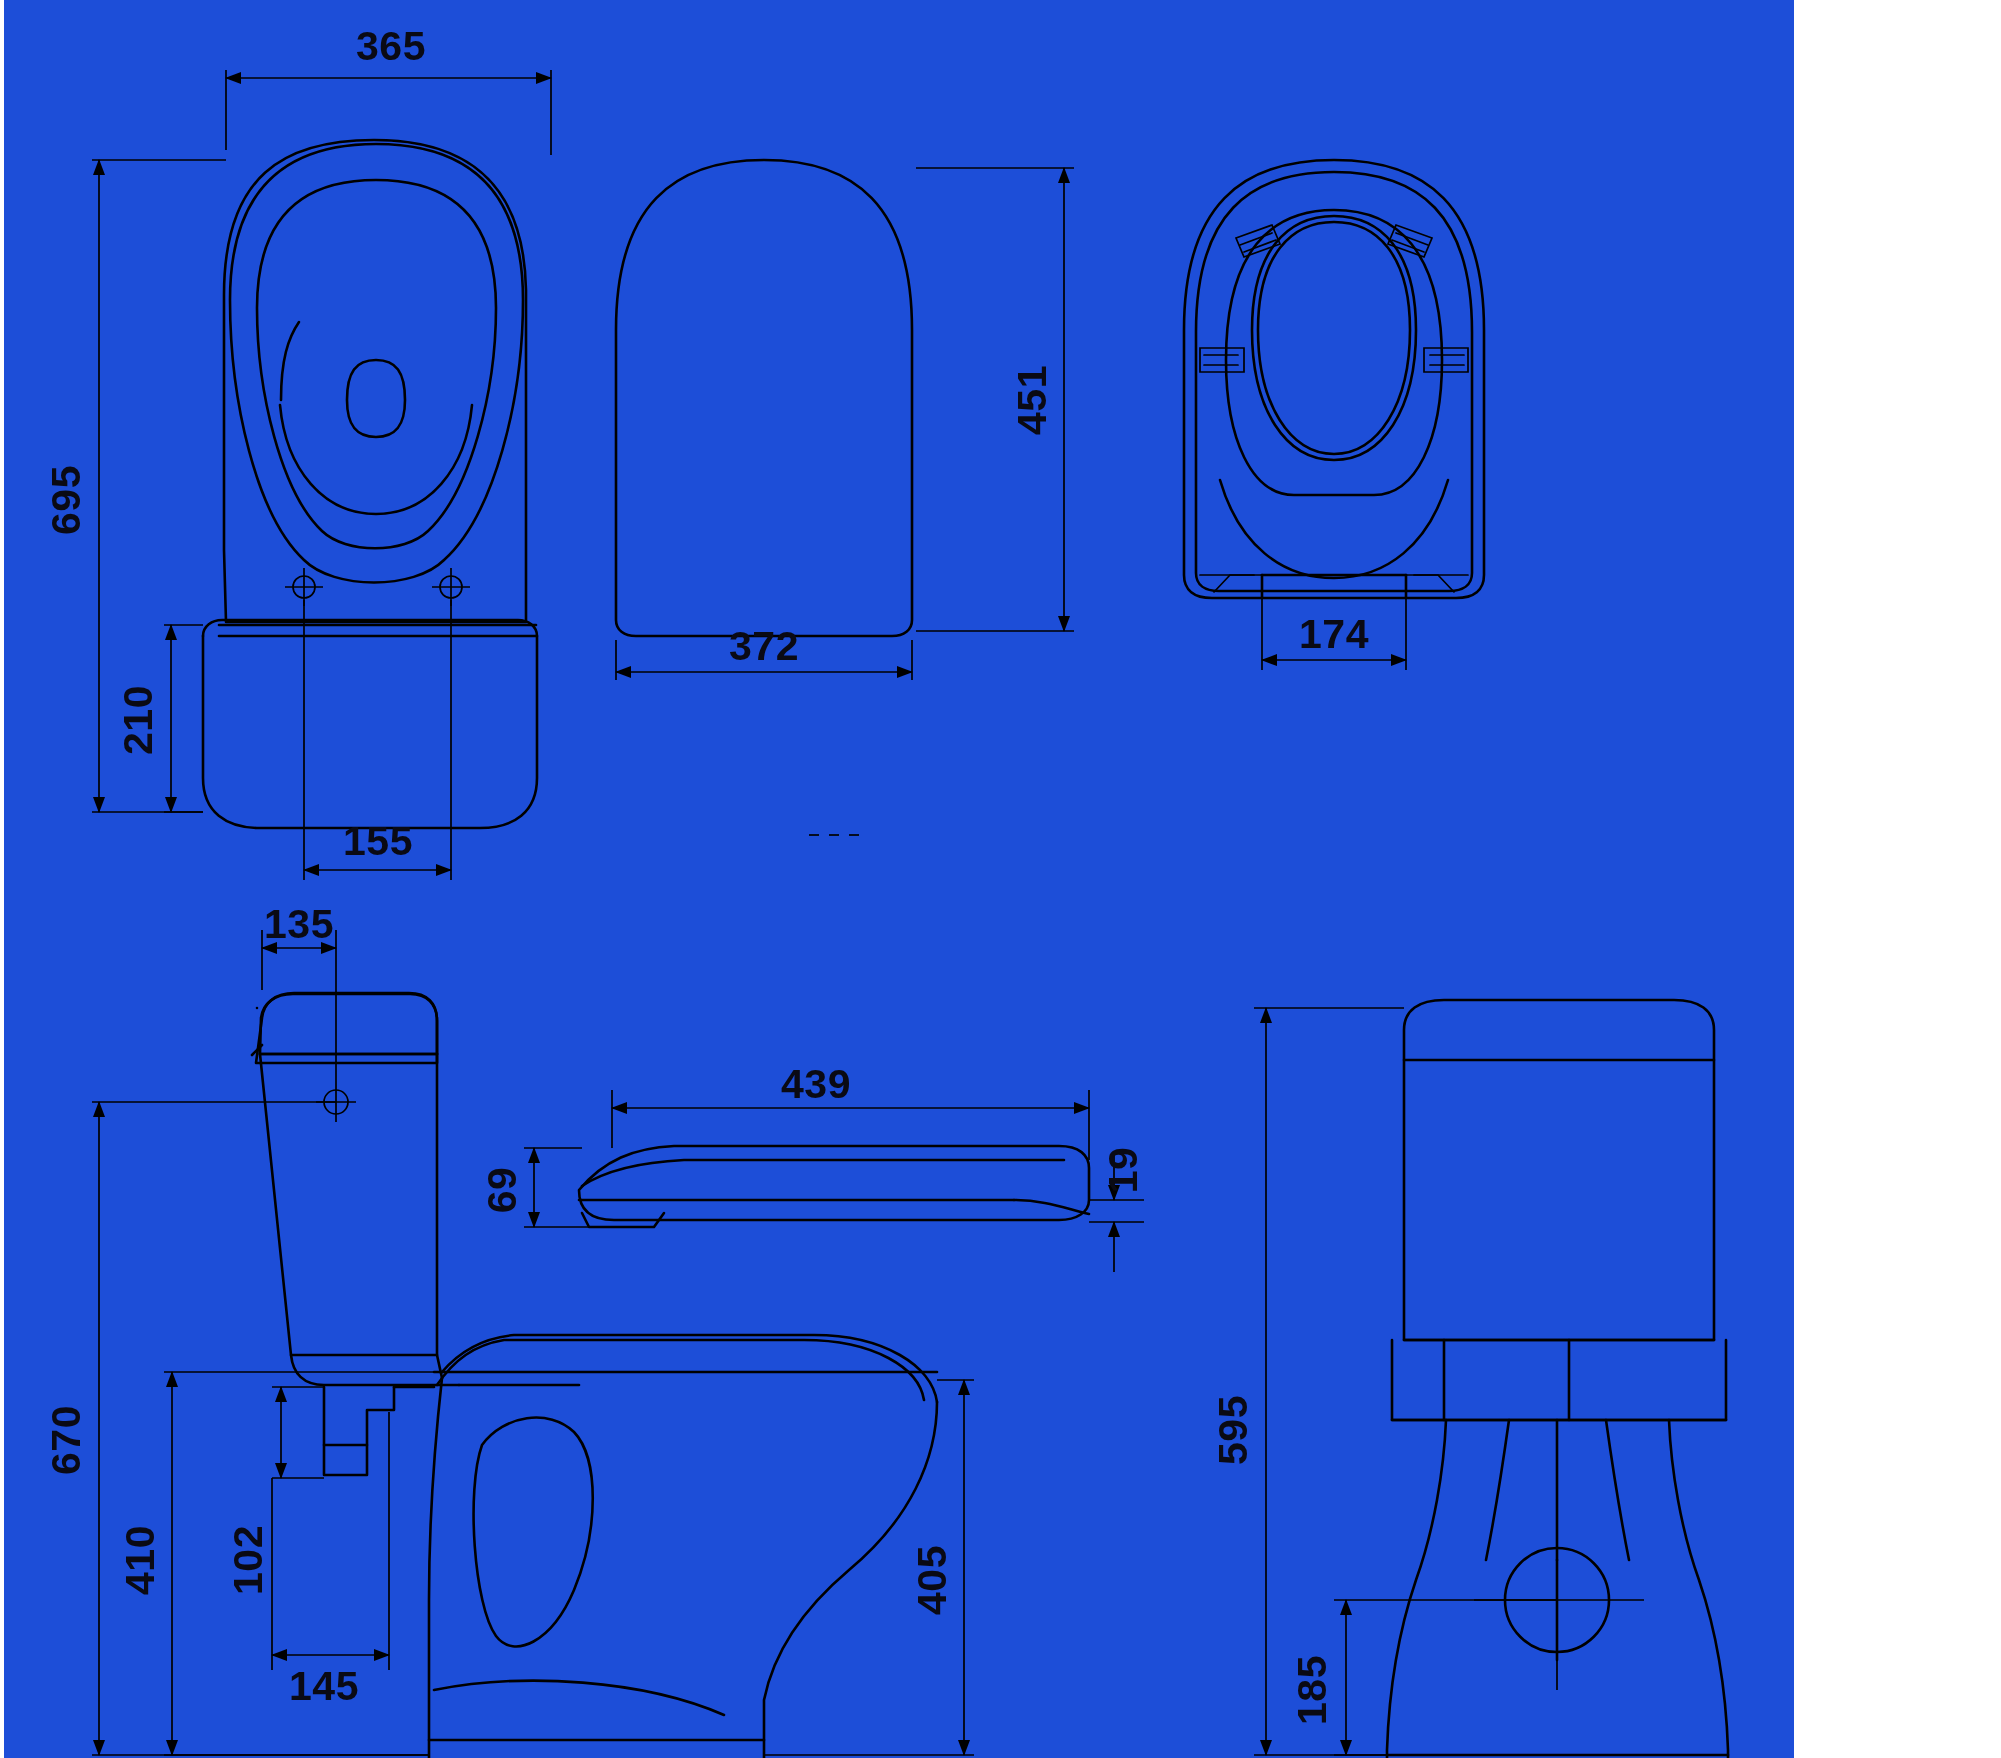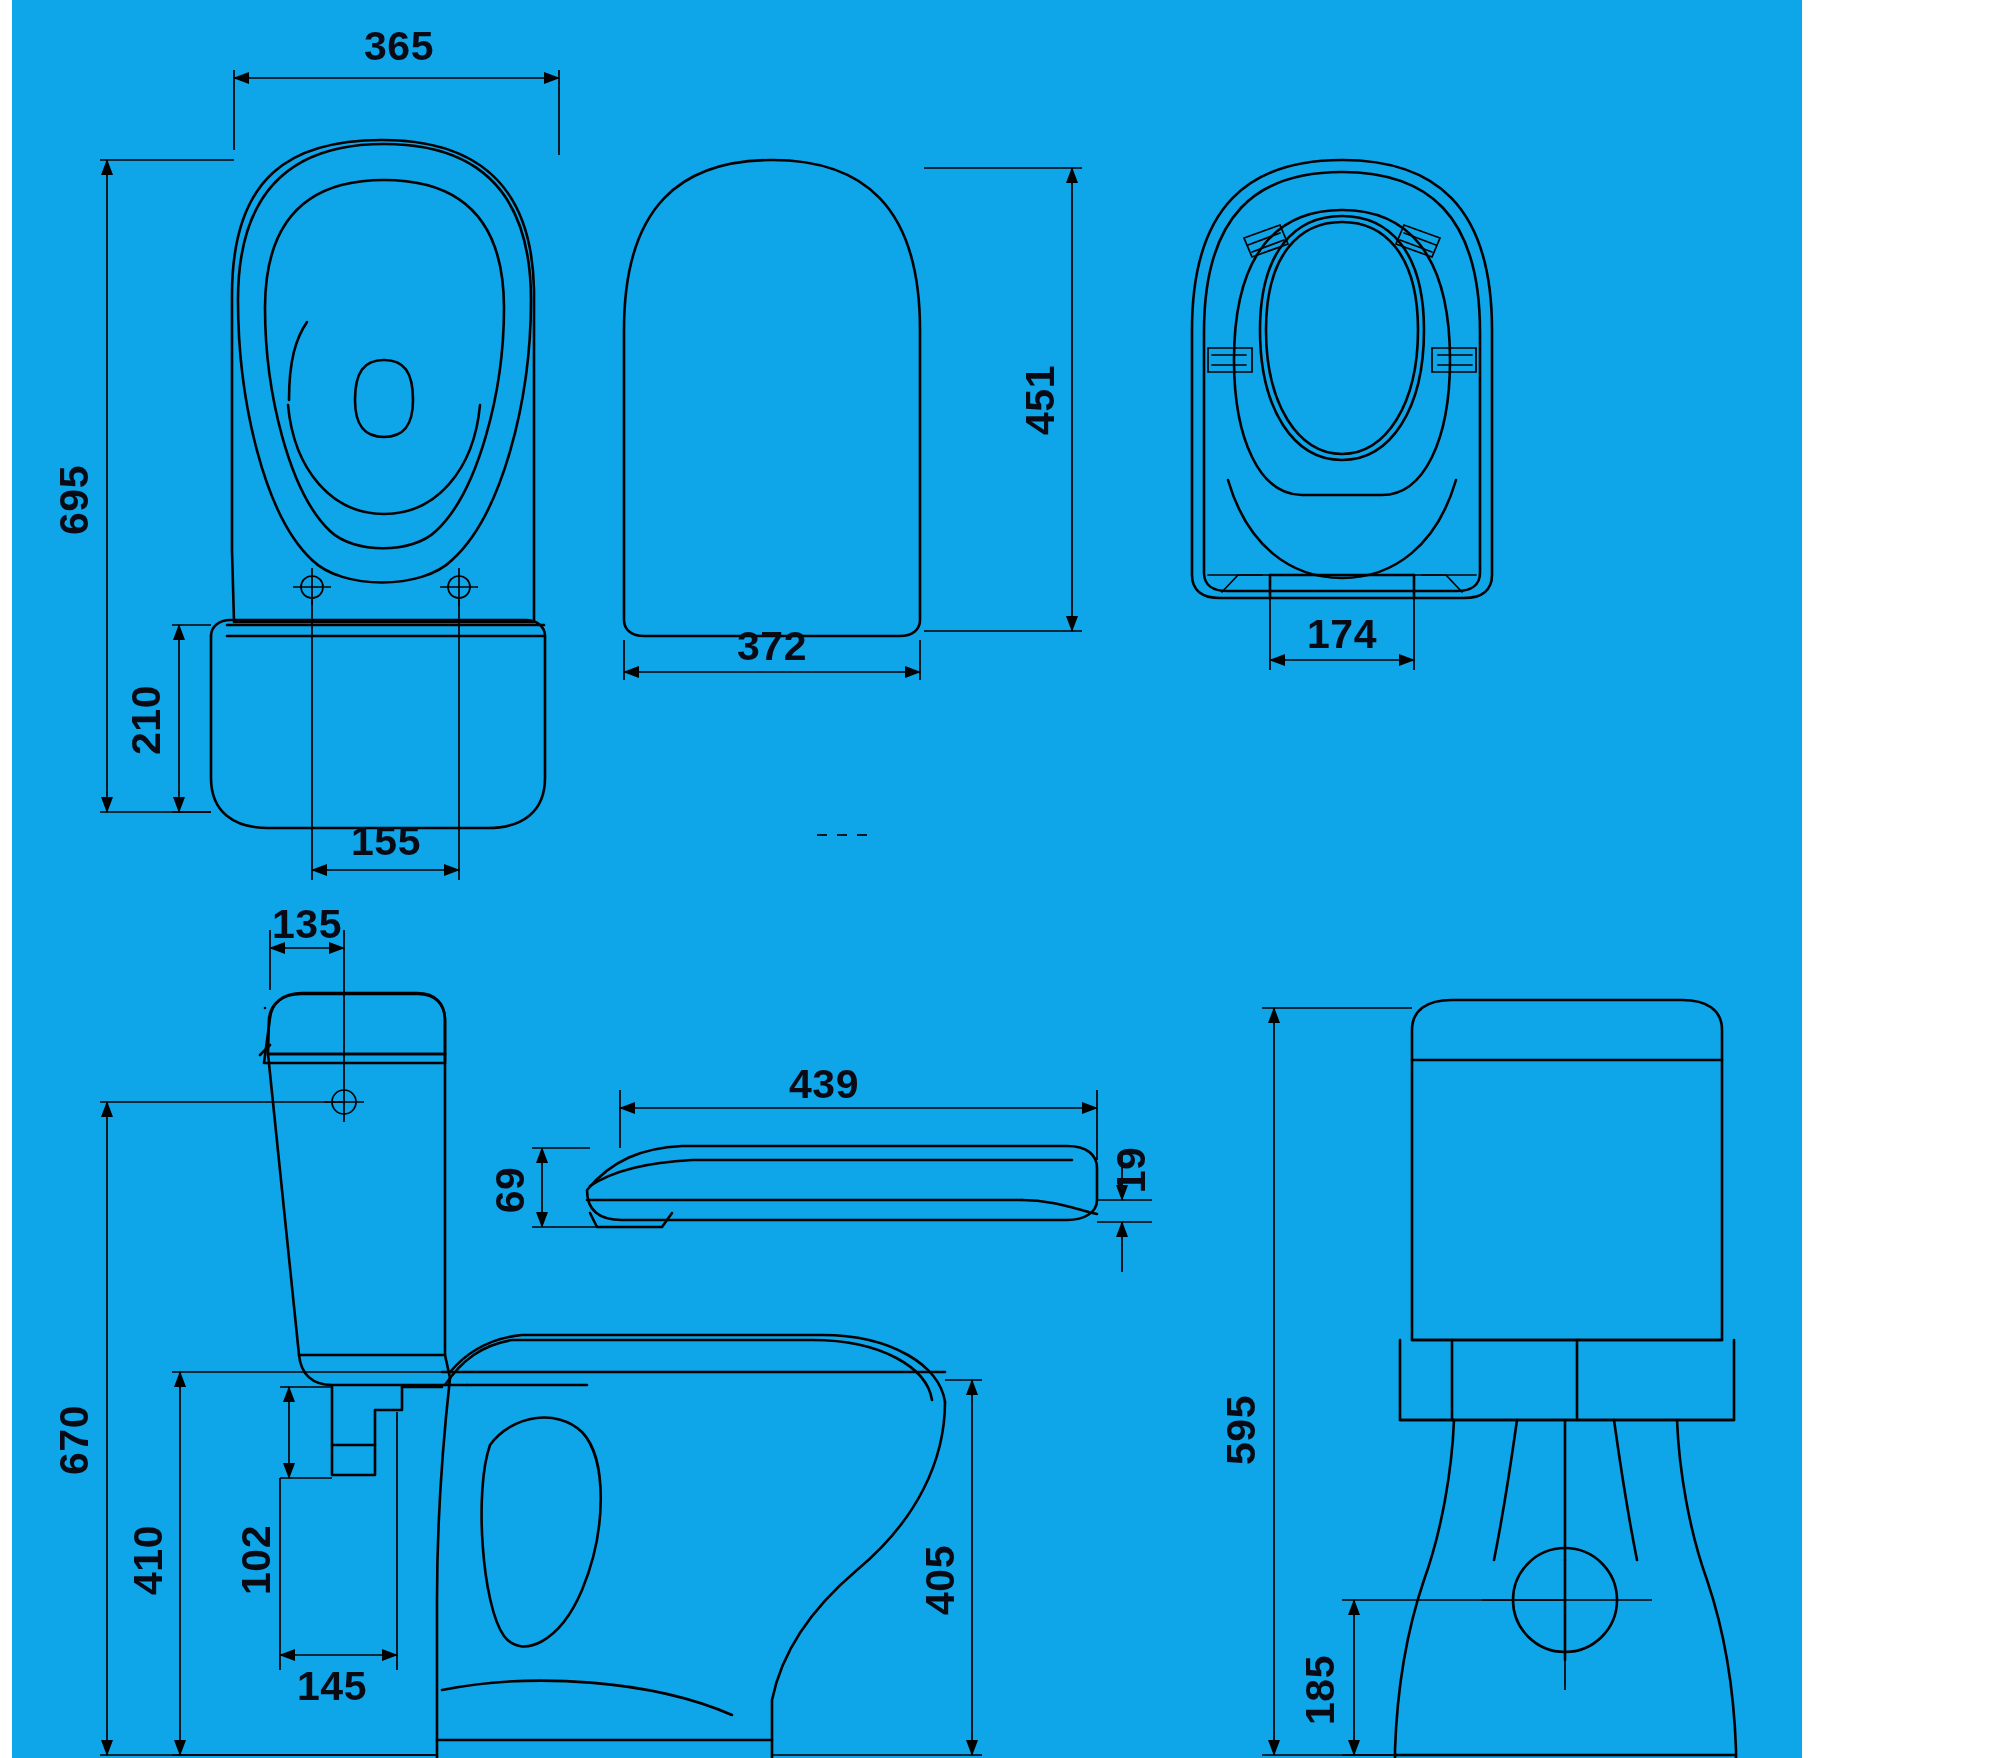--- a/index.html
+++ b/index.html
@@ -4,22 +4,22 @@
 <title>Toilet Technical Drawing</title>
 <style>
   html,body{margin:0;padding:0;background:#ffffff;}
   body{
     font-family:"Liberation Sans", sans-serif;
     width:2001px;height:1758px;
     position:relative;
     overflow:hidden;
   }
   #sheet{
-    position:absolute;left:12px;top:0;width:1790px;height:1758px;
-    background:#0ea5e9;
+    position:absolute;left:4px;top:0;width:1790px;height:1758px;
+    background:#1d4ed8;
   }
   svg.draw{position:absolute;left:0;top:0;width:2001px;height:1758px;}
   .ln{fill:none;stroke:#000000;stroke-width:2.6;stroke-linecap:round;stroke-linejoin:round;}
   .ln-thin{fill:none;stroke:#000000;stroke-width:1.7;stroke-linecap:round;}
   .dim{fill:none;stroke:#000000;stroke-width:1.7;}
   .ext{fill:none;stroke:#000000;stroke-width:1.7;}
   .arrowfill{fill:#000000;stroke:none;}
   .dimtext{
     font-family:"Liberation Sans", sans-serif;
     font-size:41px;font-weight:bold;fill:#0a0a14;

